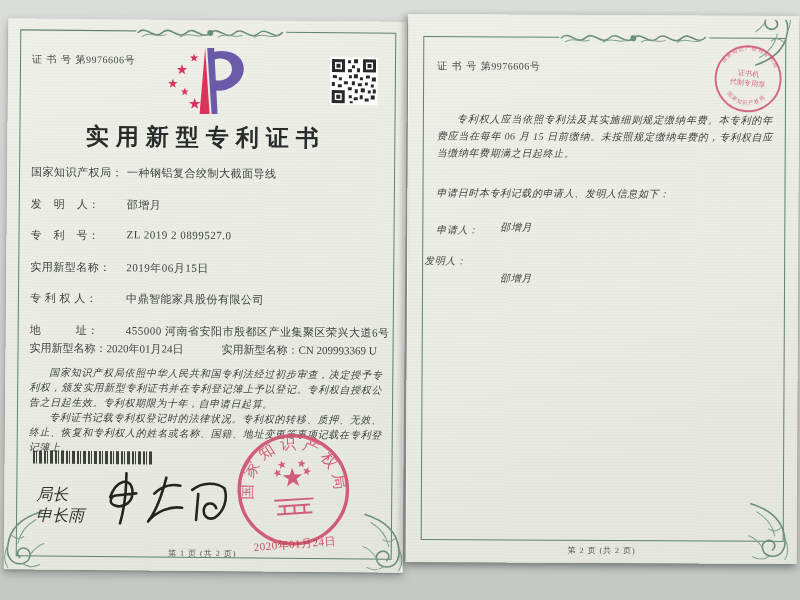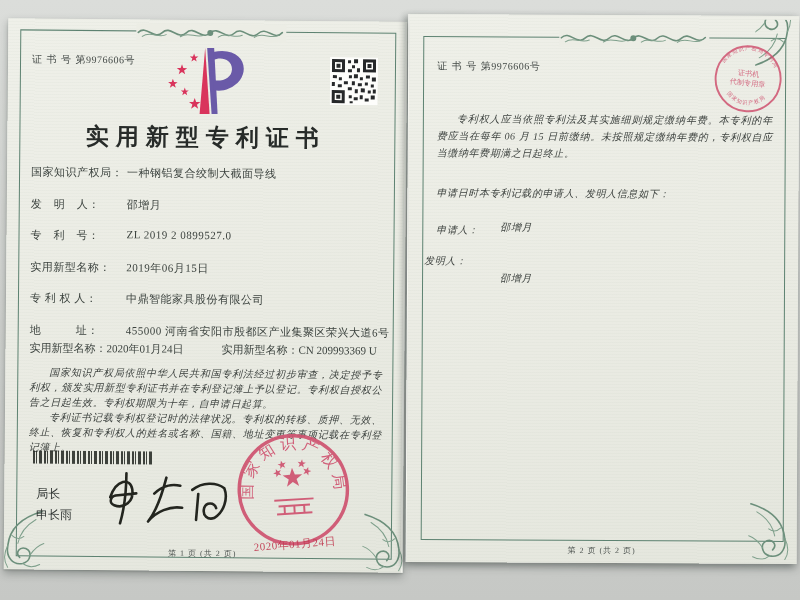--- a/index.html
+++ b/index.html
@@ -41,21 +41,21 @@
   .paras{position:absolute;left:24px;right:20px;top:346px;font-size:10px;line-height:15px;
          color:#3d423f;text-align:justify;font-style:italic;letter-spacing:.6px;}
   .paras p{margin:0;text-indent:2em;}
   .footer{position:absolute;left:0;right:0;text-align:center;font-size:8px;color:#4c524f;letter-spacing:1px;}
   
   .barcode{position:absolute;left:28px;top:432px;width:120px;height:13px;
     background:repeating-linear-gradient(90deg,#20241f 0 2px,transparent 2px 3px,#20241f 3px 4px,
       transparent 4px 6px,#20241f 6px 9px,transparent 9px 11px);opacity:.85;}
   .qr{position:absolute;left:322px;top:36px;}
   
-  .director{position:absolute;left:32px;top:465px;font-size:12px;line-height:21px;color:#2e3331;}
+  .director{position:absolute;left:32px;top:465px;font-size:16px;line-height:21px;color:#2e3331;font-style:italic;}
   .signature{position:absolute;left:92px;top:448px;}
   .signature path{fill:none;stroke:#23251f;stroke-width:2.6;stroke-linecap:round;stroke-linejoin:round;}
   
   .seal-big{position:absolute;left:230px;top:410px;width:118px;height:118px;transform:rotate(-4deg);opacity:.92;}
   .seal-date{position:absolute;left:232px;top:516px;width:118px;text-align:center;font-size:11px;
              color:#c0384f;transform:rotate(-5deg);letter-spacing:.5px;opacity:.9;}
   .seal2{position:absolute;right:8px;top:20px;width:86px;height:86px;transform:rotate(6deg);opacity:.85;}
   .seal-red{fill:#cf5370;}
   .seal-stroke{fill:none;stroke:#cf5370;}
   

